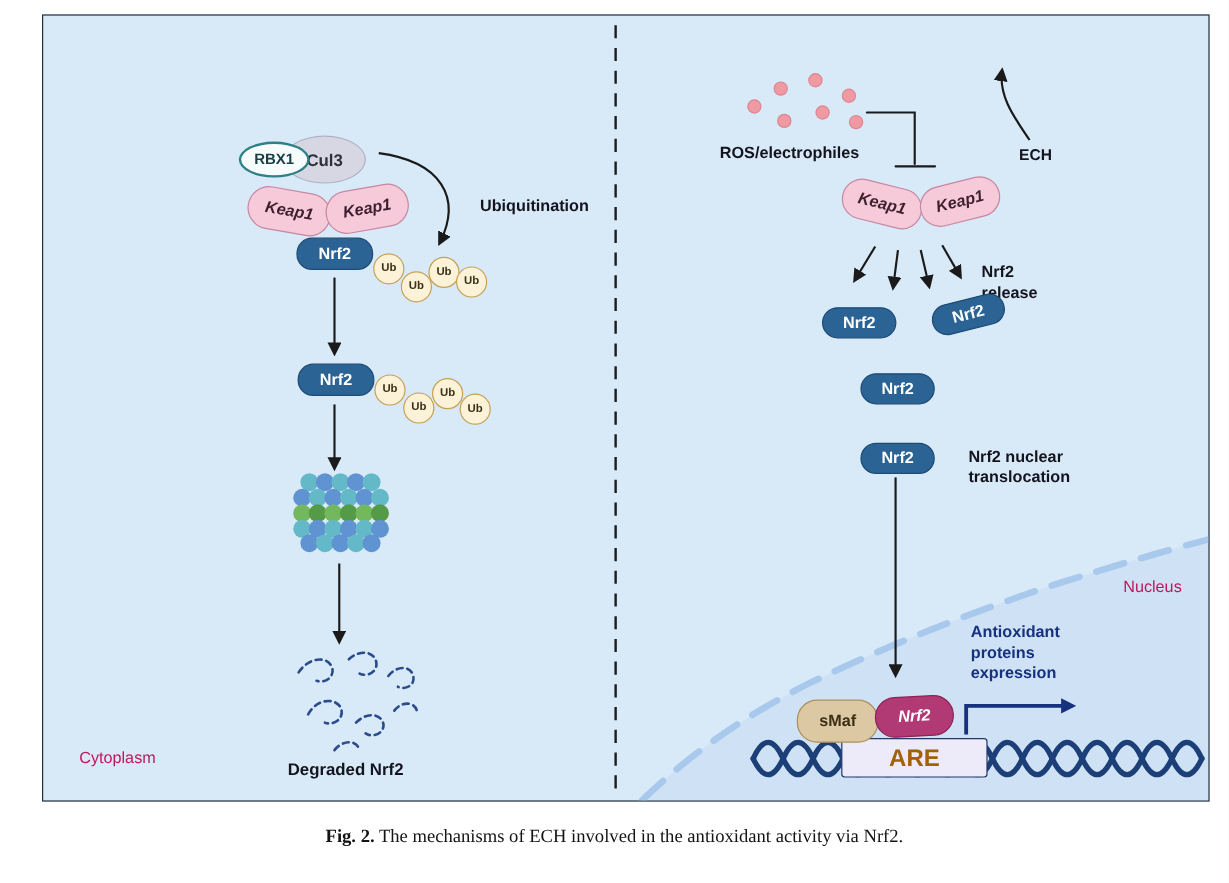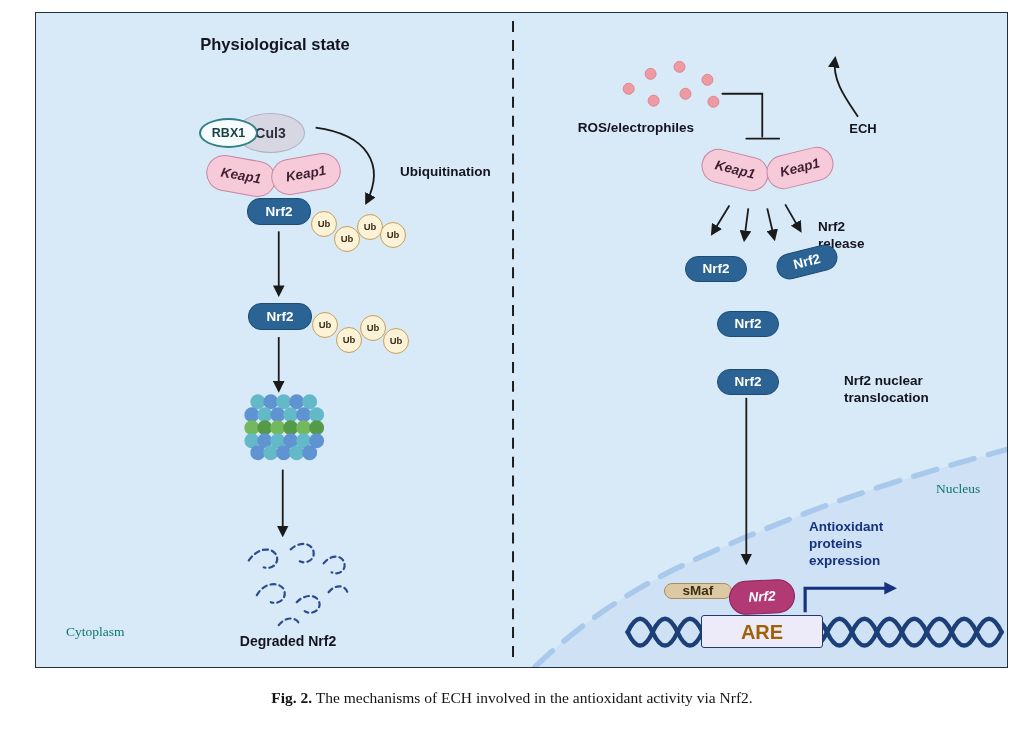--- a/index.html
+++ b/index.html
@@ -24,21 +24,21 @@
   .smaf { background:#dcc8a2; border:1.5px solid #ab8f5f; border-radius:17px;
           color:#3c2f16; font-size:13.5px; }
   .nrf2m { background:#b13a74; border:1.5px solid #8c2257; border-radius:17px;
            color:#ffffff; font-size:13.5px; font-style:italic; }
   .are { background:#edeaf9; border:1.6px solid #23386b; border-radius:3px;
          color:#a16207; font-size:20px; }
 
   .lbl { position:absolute; font-weight:700; color:#14141e; font-size:13.5px; line-height:1.25; }
   .lbl.center { text-align:center; }
   .ml { white-space:pre-line; }
-  .gray { color:#0f766e; font-weight:400;font-family:Liberation Serif, serif; }
+  .gray { color:#be185d; font-weight:400; }
   .blue { color:#16317e; }
   .title { font-size:16.5px; }
   .ech { font-size:13px; }
 
   .caption { position:absolute; left:0; top:689px; width:1024px; text-align:center;
              font-family:"Liberation Serif", serif; font-size:15.5px; color:#141414; }
   .caption b { font-weight:700; }
 </style>
 </head>
 <body>
@@ -133,21 +133,20 @@
       <path d="M213,549 C221,537 235,535 240,543 C245,551 236,559 228,556"></path>
       <path d="M255,538 C265,529 277,532 278,541 C279,549 270,553 264,550"></path>
       <path d="M288,552 C296,542 308,544 309,553 C310,560 302,564 296,561"></path>
       <path d="M221,584 C228,571 243,570 248,578 C252,586 244,594 235,591"></path>
       <path d="M261,591 C271,581 283,584 284,593 C284,600 275,604 269,600"></path>
       <path d="M293,581 C300,572 311,574 312,582"></path>
       <path d="M243,614 C250,605 261,606 263,612"></path>
     </g>
   </svg>
 
-  <div class="lbl center title" style="left:119px; top:21px; width:240px;">Physiological state</div>
 
   <div class="node oval cul3" style="left:200px; top:100px; width:69px; height:40px;">Cul3</div>
   <div class="node oval rbx1" style="left:163px; top:105px; width:59px; height:30px;">RBX1</div>
 
   <div class="node keap1" style="left:170px; top:145px; width:70px; height:36px; transform:rotate(10deg);">Keap1</div>
   <div class="node keap1" style="left:235px; top:143px; width:70px; height:36px; transform:rotate(-10deg);">Keap1</div>
 
   <div class="node nrf2b" style="left:211px; top:185px; width:64px; height:27px;">Nrf2</div>
 
   <div class="lbl" style="left:352px; top:151px;margin-left:12px;">Ubiquitination</div>
@@ -161,42 +160,42 @@
 
   <div class="node ub" style="left:276px; top:299px;">Ub</div>
   <div class="node ub" style="left:300px; top:314px;">Ub</div>
   <div class="node ub" style="left:324px; top:302px;">Ub</div>
   <div class="node ub" style="left:347px; top:315px;">Ub</div>
 
   <div class="lbl center" style="left:172px; top:620px; width:160px; font-size:14px;">Degraded Nrf2</div>
   <div class="lbl gray" style="left:30px; top:611px;text-align:center;">Cytoplasm</div>
 
 
-  <div class="lbl center" style="left:520px; top:107px; width:160px;">ROS/electrophiles</div>
+  <div class="lbl center" style="left:542px; top:107px; width:160px;">ROS/electrophiles</div>
   <div class="lbl center ech" style="left:795px; top:108px; width:64px;">ECH</div>
 
   <div class="node keap1" style="left:665px; top:140px; width:68px; height:34px; transform:rotate(14deg);">Keap1</div>
   <div class="node keap1" style="left:730px; top:138px; width:68px; height:34px; transform:rotate(-14deg);">Keap1</div>
 
   <div class="lbl ml" style="left:782px; top:206px;">Nrf2
 release</div>
 
   <div class="node nrf2b" style="left:649px; top:243px; width:62px; height:26px;">Nrf2</div>
   <div class="node nrf2b" style="left:740px; top:236px; width:62px; height:26px; transform:rotate(-14deg);">Nrf2</div>
   <div class="node nrf2b" style="left:681px; top:298px; width:62px; height:26px;">Nrf2</div>
   <div class="node nrf2b" style="left:681px; top:356px; width:62px; height:26px;">Nrf2</div>
 
-  <div class="lbl ml" style="left:771px; top:360px;margin-left:37px;">Nrf2 nuclear
+  <div class="lbl ml" style="left:771px; top:360px;">Nrf2 nuclear
 translocation</div>
 
   <div class="lbl gray" style="left:900px; top:468px;">Nucleus</div>
 
   <div class="lbl ml blue" style="left:773px; top:506px;">Antioxidant
 proteins
 expression</div>
 
   <div class="node are" style="left:665px; top:602px; width:122px; height:33px;">ARE</div>
-  <div class="node smaf" style="left:628px; top:570px; width:68px; height:16px;">sMaf</div>
+  <div class="node smaf" style="left:628px; top:570px; width:68px; height:36px;">sMaf</div>
   <div class="node nrf2m" style="left:693px; top:567px; width:66px; height:34px; transform:rotate(-3deg);">Nrf2</div>
 
 </div>
 
 <p class="caption"><b>Fig. 2.</b><span> The mechanisms of ECH involved in the antioxidant activity via Nrf2.</span></p>
 
 </body></html>

